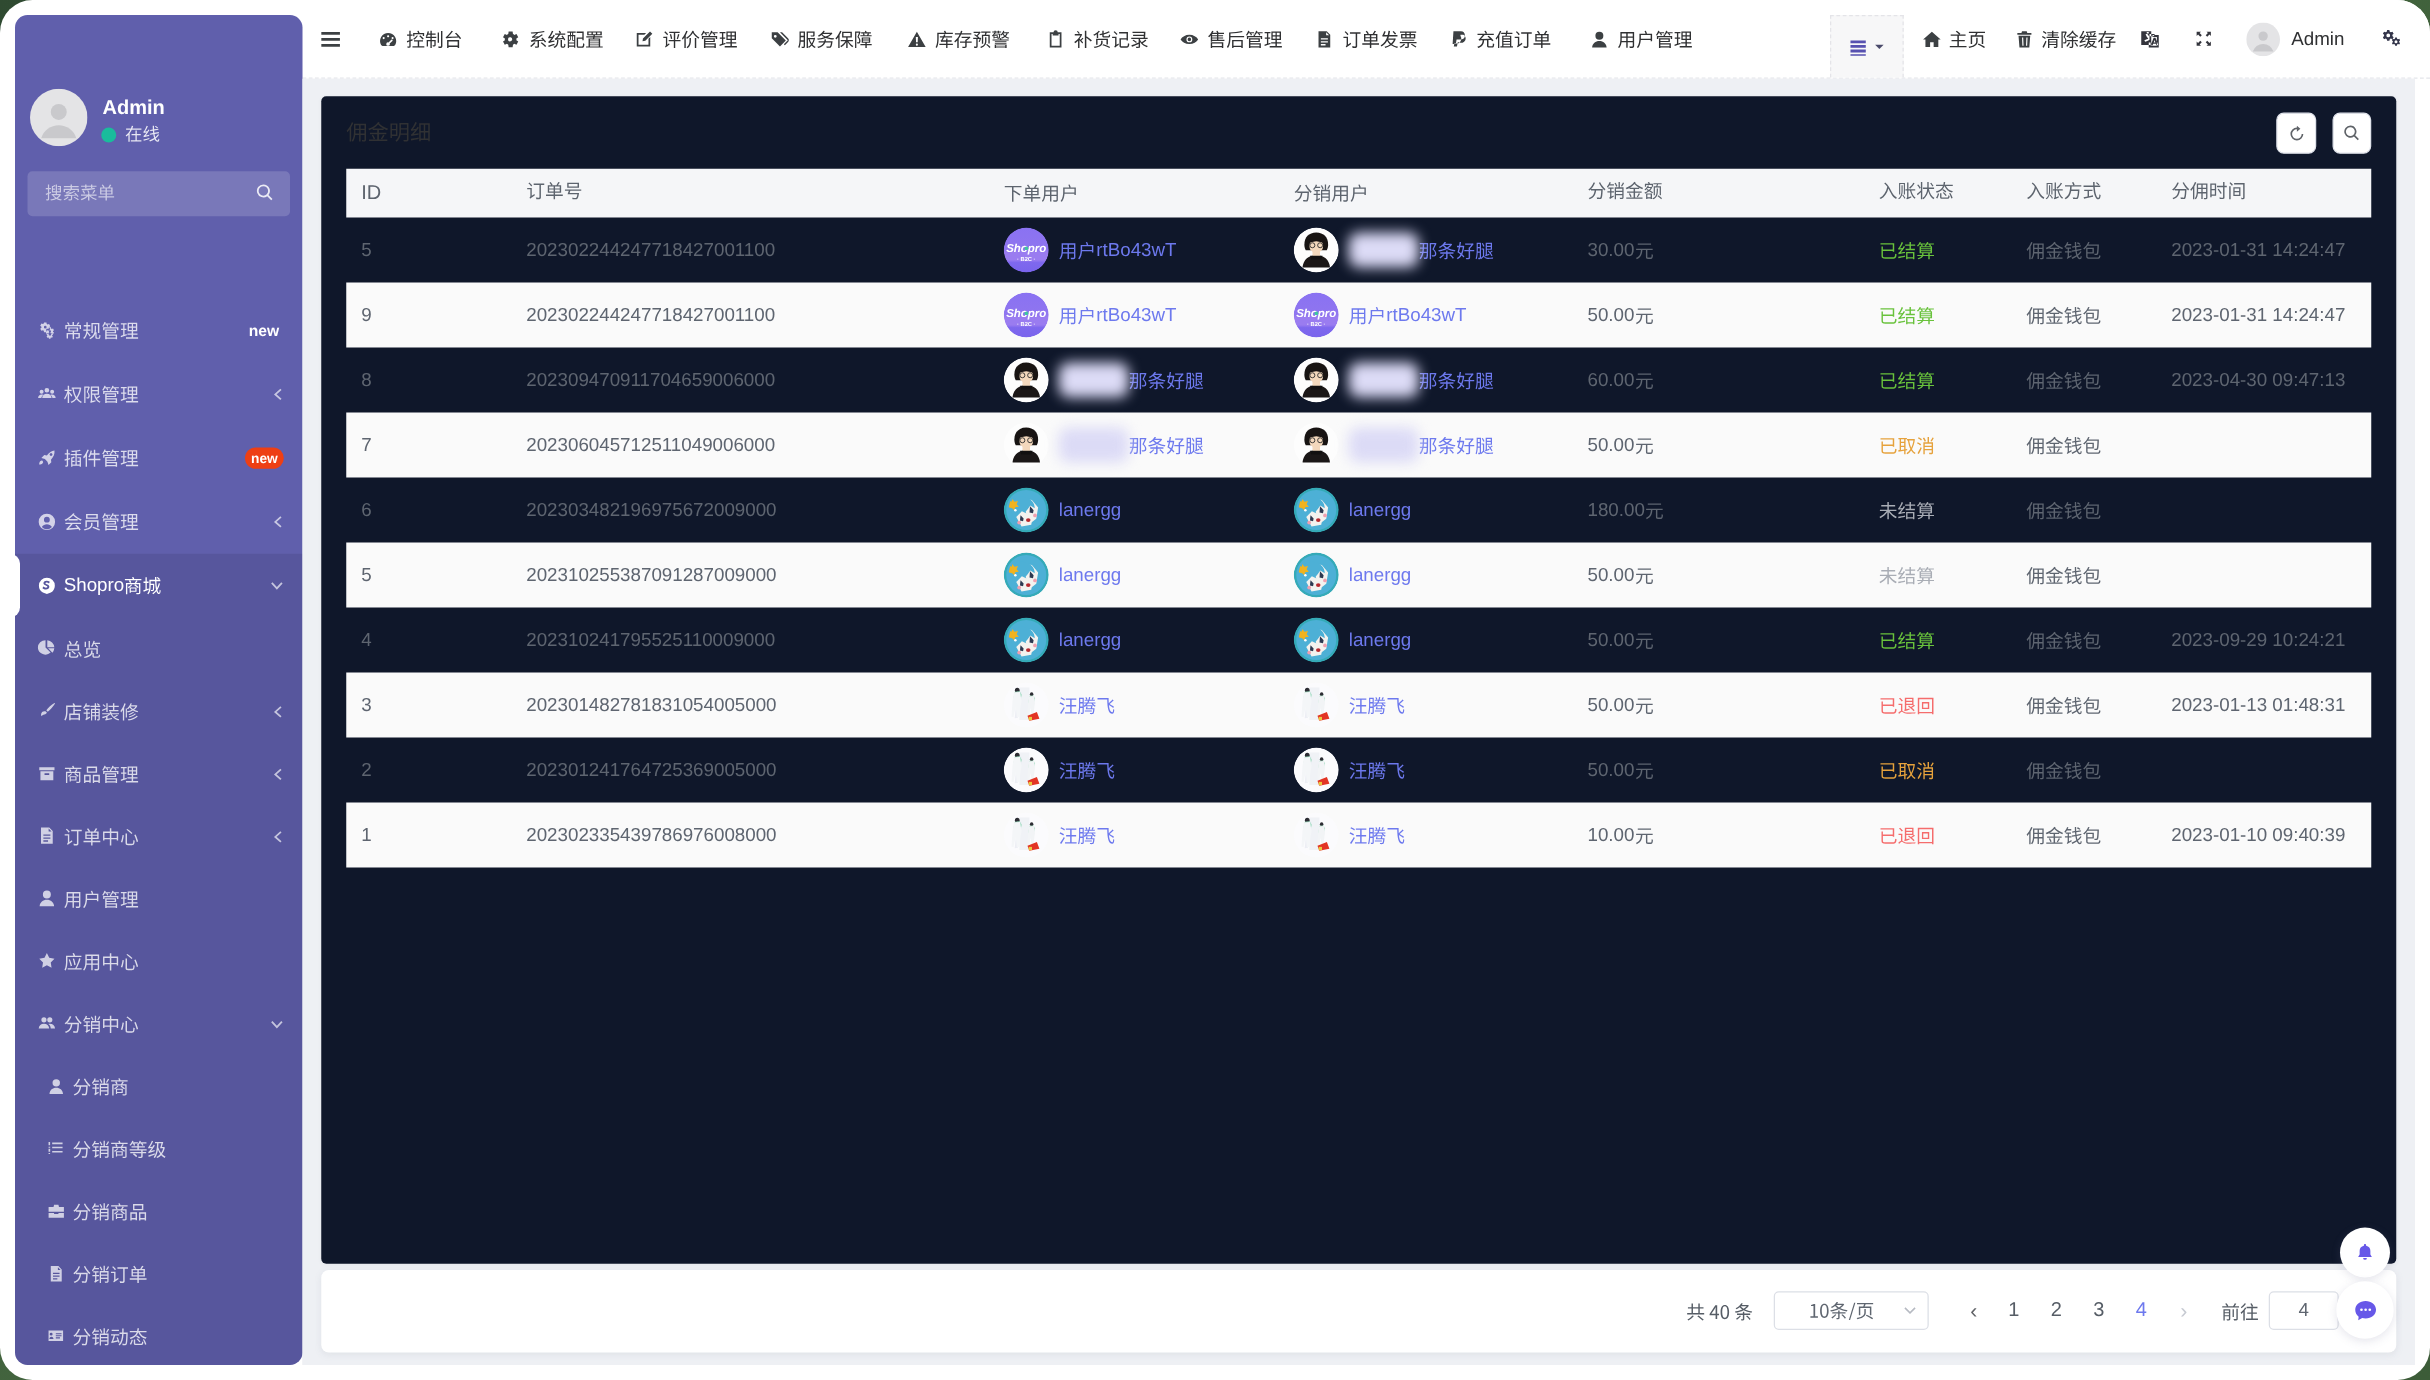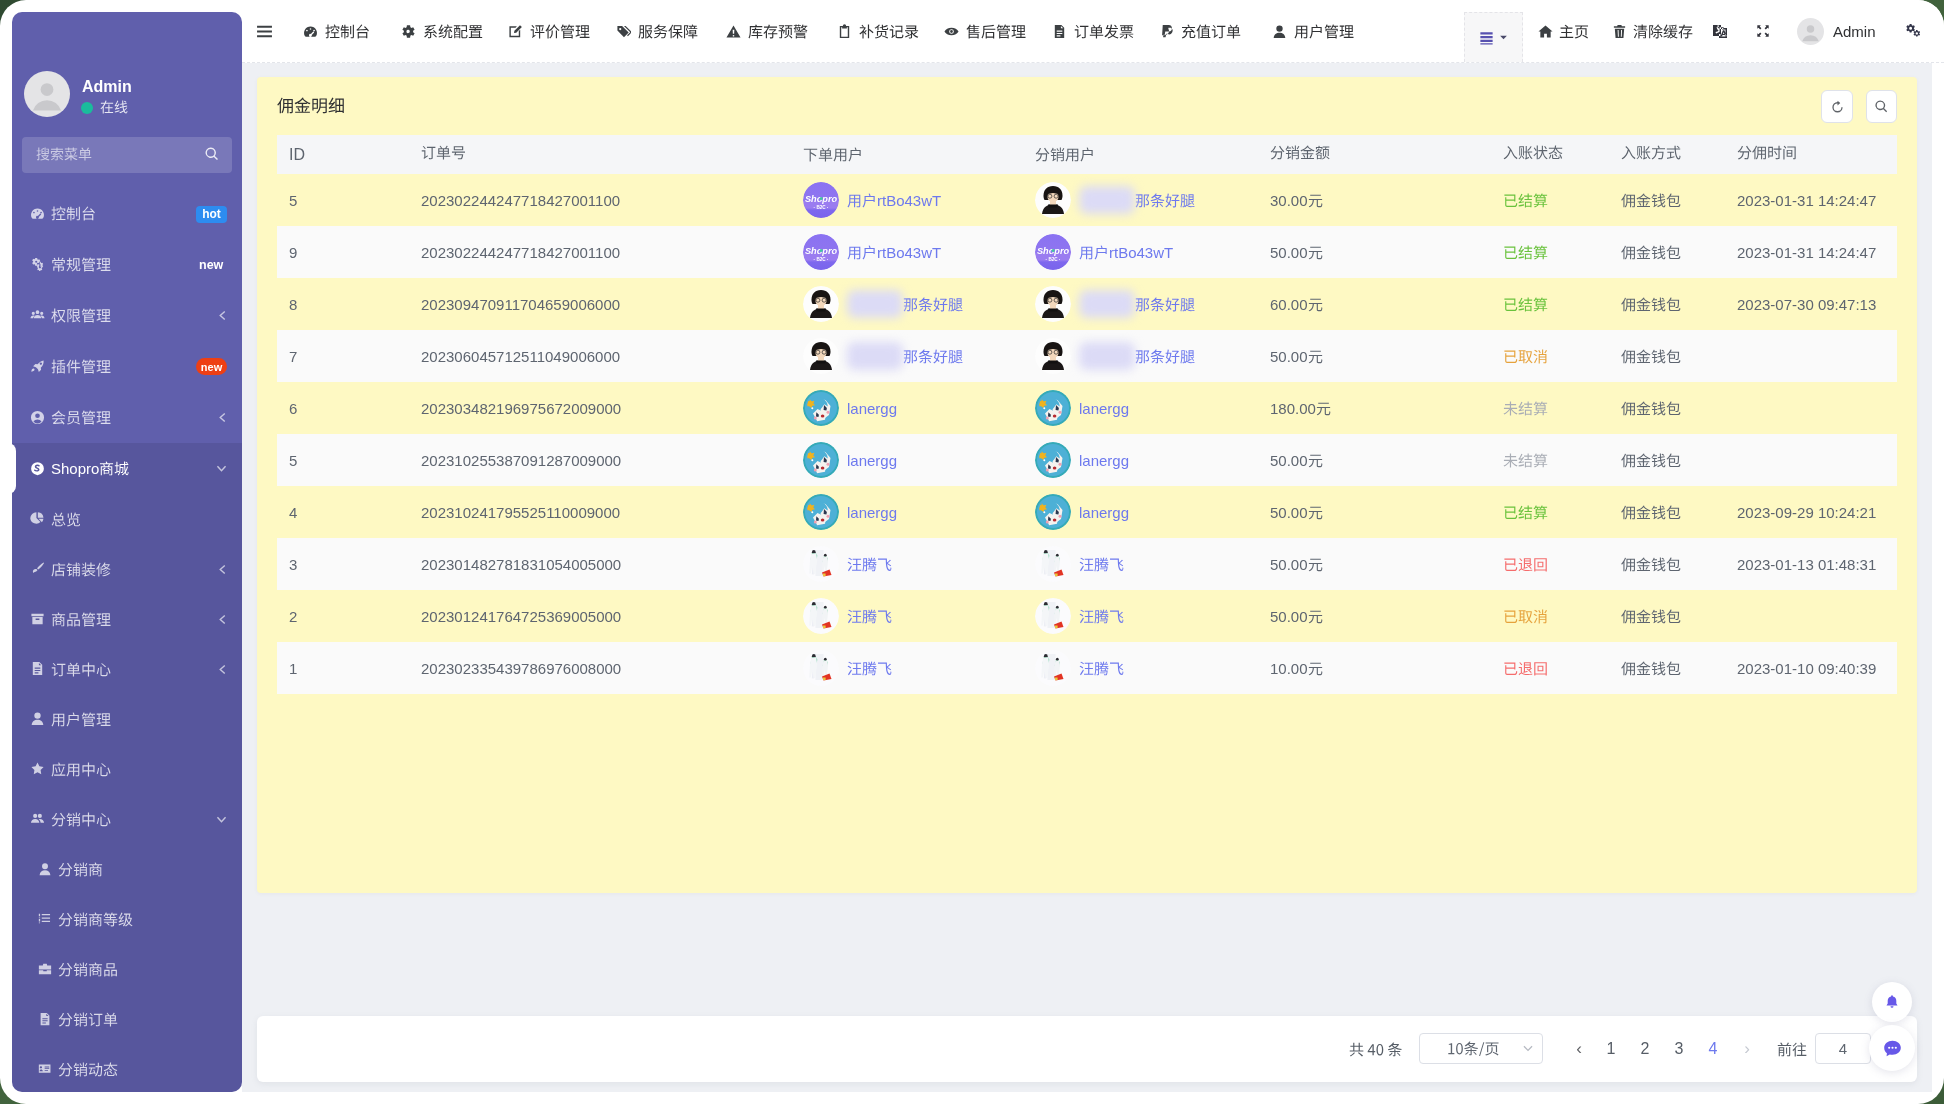--- a/index.html
+++ b/index.html
@@ -9,21 +9,21 @@
 .av{width:36px;height:36px;border-radius:50%;flex:none}
 .page{position:absolute;inset:0;background:#fff;border-radius:26px;overflow:hidden}
 .navbar{position:absolute;left:242px;right:0;top:0;height:63px;background:#fff;border-bottom:1px dashed #e3e5ea}
 .nitem{position:absolute;top:0;height:62px;display:flex;align-items:center;gap:7px;color:#303133}
 .content{position:absolute;left:242px;top:63px;width:1690px;height:1029px;background:#eef0f4}
 .sidebar{position:absolute;left:12px;top:12px;width:230px;height:1080px;background:#605fac;border-radius:10px}
 .subzone{position:absolute;left:0;top:431px;width:230px;height:649px;background:rgba(0,0,0,.085);border-radius:0 0 10px 10px}
 .mi{position:absolute;left:0;width:230px;display:flex;align-items:center;color:rgba(255,255,255,.78);font-size:15px}
 .mi .lbl{position:absolute;left:52px;display:flex;align-items:center}
 .chev{position:absolute;right:15px;display:flex;align-items:center;color:rgba(255,255,255,.65)}
-.card{position:absolute;left:15px;top:14px;width:1660px;height:816px;background:#fef9c3;border-radius:4px;box-shadow:0 1px 4px rgba(0,0,0,.04)}
+.card{position:absolute;left:15px;top:14px;width:1660px;height:934px;background:#0f172a;border-radius:4px;box-shadow:0 1px 4px rgba(0,0,0,.04)}
 .pagebar{position:absolute;left:15px;top:953px;width:1660px;height:66px;background:#fff;border-radius:6px;box-shadow:0 2px 6px rgba(120,130,150,.12)}
 .pp{position:absolute;display:flex;align-items:center;justify-content:center;color:#565d66;font-size:16px}
 .tbl{position:absolute;left:20px;top:58px;width:1620px}
 .thead{display:flex;height:39px;background:#f5f6f8;align-items:center;color:#5d646e}
 .trow{display:flex;height:52px;align-items:center;color:#5e6570;font-size:15px}
 .trow.alt{background:#fafafa}
 .c1{width:132px;padding-left:12px}.c2{width:382px;padding-left:12px}
 .c3{width:232px;padding-left:12px;display:flex;align-items:center}
 .c4{width:235px;padding-left:12px;display:flex;align-items:center}
 .c5{width:233px;padding-left:12px}.c6{width:118px;padding-left:12px}
@@ -217,33 +217,20 @@
       <div style="position:absolute;left:10px;top:125px;width:210px;height:36px;background:rgba(255,255,255,.16);border-radius:4px"></div>
       <div style="position:absolute;left:24px;top:135px"><svg class="t " style="width:56.0px;height:14px;color:rgba(255,255,255,.62);" viewBox="0 0 4000 1000">
           <use href="#u641c" x="0"></use>
           <use href="#u7d22" x="1000"></use>
           <use href="#u83dc" x="2000"></use>
           <use href="#u5355" x="3000"></use>
         </svg></div>
       <div style="position:absolute;left:192px;top:134px"><svg class="ic" style="width:16px;height:16px;color:rgba(255,255,255,.85);" viewBox="0 0 16 16">
           <path d="M6.7 1.5a5.2 5.2 0 0 1 4.1 8.4l3.2 3.2-1 1-3.2-3.2A5.2 5.2 0 1 1 6.7 1.5zm0 1.4a3.8 3.8 0 1 0 0 7.6 3.8 3.8 0 0 0 0-7.6z"></path>
         </svg></div>
-      <div class="mi" style="top:176px;height:51px;">
-        <svg class="ic" style="width:15px;height:15px;color:rgba(255,255,255,.72);position:absolute;left:18px;top:50%;margin-top:-8px" viewBox="0 0 16 16">
-          <path d="M8 2.6a6.9 6.9 0 0 0-6 10.3c.25.45.72.7 1.2.7h9.6c.5 0 .95-.25 1.2-.7a6.9 6.9 0 0 0-6-10.3zm0 1.8c.5 0 .9.4.9.9s-.4.9-.9.9-.9-.4-.9-.9.4-.9.9-.9zM4.2 6a.9.9 0 1 1 0 1.8.9.9 0 0 1 0-1.8zm7.6 0a.9.9 0 1 1 .0 1.8.9.9 0 0 1 0-1.8zm-.65 2.1a.7.7 0 0 1 .5 1.2l-2.3 2.3a1.5 1.5 0 1 1-1-1l2.3-2.3a.7.7 0 0 1 .5-.2z"></path>
-        </svg>
-        <span class="lbl" style="left:39px;">
-          <svg class="t " style="width:45.0px;height:15px;" viewBox="0 0 3000 1000">
-            <use href="#u63a7" x="0"></use>
-            <use href="#u5236" x="1000"></use>
-            <use href="#u53f0" x="2000"></use>
-          </svg>
-        </span>
-        <span style="position:absolute;left:184px;top:50%;margin-top:-8px;width:31px;height:17px;background:#2d8cf0;border-radius:4px;color:#fff;font-size:12px;font-weight:bold;display:flex;align-items:center;justify-content:center">hot</span>
-      </div>
       <div class="mi" style="top:227px;height:51px;">
         <svg class="ic" style="width:15px;height:15px;color:rgba(255,255,255,.72);position:absolute;left:18px;top:50%;margin-top:-8px" viewBox="0 0 16 16">
           <path d="M9.4 5.2l1 .8-1 1.7-1.2-.4-.7.4L7.3 9H5.3l-.2-1.3-.7-.4-1.2.4-1-1.7 1-.8v-.8l-1-.8 1-1.7 1.2.4.7-.4L5.3 1h2l.2 1.3.7.4 1.2-.4 1 1.7-1 .8zM6.3 3.7a1.1 1.1 0 1 0 0 2.2 1.1 1.1 0 0 0 0-2.2zM12.6 8.5l.8.6-.8 1.4-1-.3-.5.3-.2 1h-1.6l-.2-1-.5-.3-1 .3-.8-1.4.8-.6v-.6l-.8-.6.8-1.4 1 .3.5-.3.2-1h1.6l.2 1 .5.3 1-.3.8 1.4-.8.6zM10.1 7.3a.9.9 0 1 0 0 1.8.9.9 0 0 0 0-1.8zM11.9 11.9l.6.5-.6 1.1-.8-.25-.4.25-.15.8H9.3l-.15-.8-.4-.25-.8.25-.6-1.1.6-.5v-.5l-.6-.5.6-1.1.8.25.4-.25.15-.8h1.25l.15.8.4.25.8-.25.6 1.1-.6.5z" transform="scale(1.05)"></path>
         </svg>
         <span class="lbl" style="left:39px;">
           <svg class="t " style="width:60.0px;height:15px;" viewBox="0 0 4000 1000">
             <use href="#u5e38" x="0"></use>
             <use href="#u89c4" x="1000"></use>
             <use href="#u7ba1" x="2000"></use>
             <use href="#u7406" x="3000"></use>
@@ -757,21 +744,21 @@
               </svg>
             </div>
             <div class="c7" style="display:flex;align-items:center">
               <svg class="t " style="width:60.0px;height:15px;" viewBox="0 0 4000 1000">
                 <use href="#u4f63" x="0"></use>
                 <use href="#u91d1" x="1000"></use>
                 <use href="#u94b1" x="2000"></use>
                 <use href="#u5305" x="3000"></use>
               </svg>
             </div>
-            <div class="c8">2023-07-30 09:47:13</div>
+            <div class="c8">2023-04-30 09:47:13</div>
           </div>
           <div class="trow alt">
             <div class="c1">7</div>
             <div class="c2">202306045712511049006000</div>
             <div class="c3">
               <svg class="av" viewBox="0 0 36 36">
                 <circle cx="18" cy="18" r="18" fill="#fdfdfd"></circle>
                 <path d="M18 4c6 0 9.5 4 9.5 9.5 0 2-.4 3.4-1.1 4.6l-16.8 0C8.9 17 8.5 15.5 8.5 13.5 8.5 8 12 4 18 4z" fill="#181413"></path>
                 <rect x="12.6" y="10" width="10.8" height="9.6" rx="4.2" fill="#f3d8bc"></rect>
                 <path d="M12.8 9l10.4 0 .6 3.2-1.5-.4-4.3-.9-4.3.9-1.5.4z" fill="#181413"></path>

